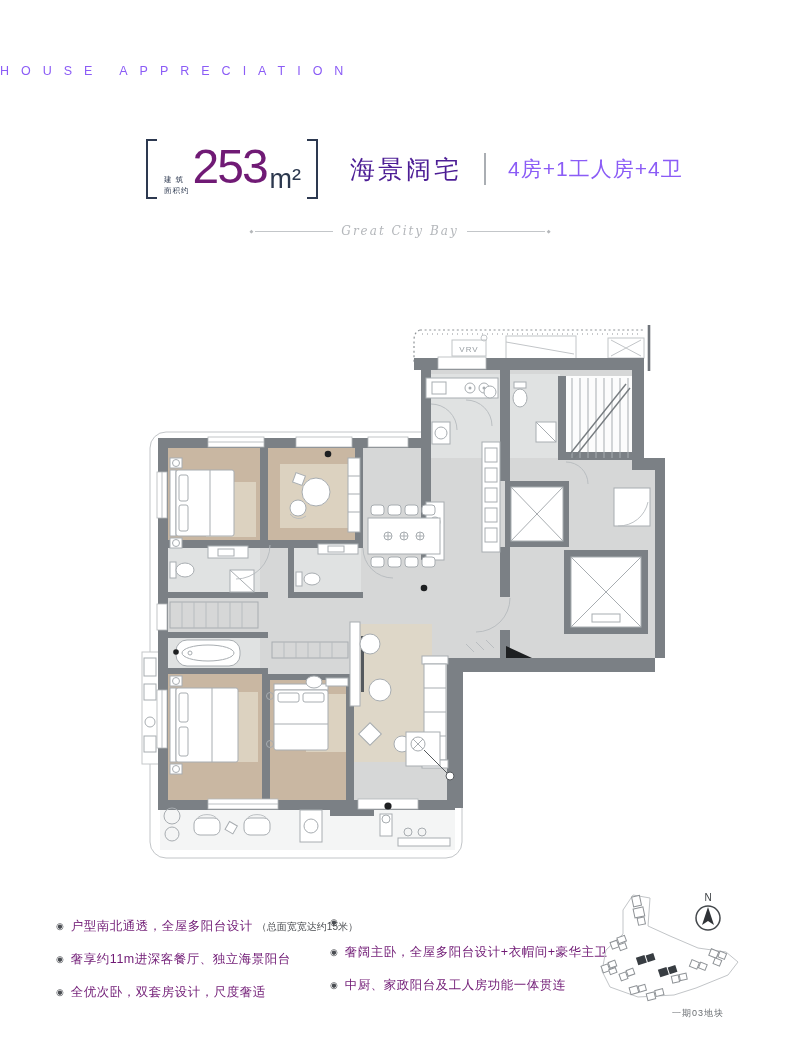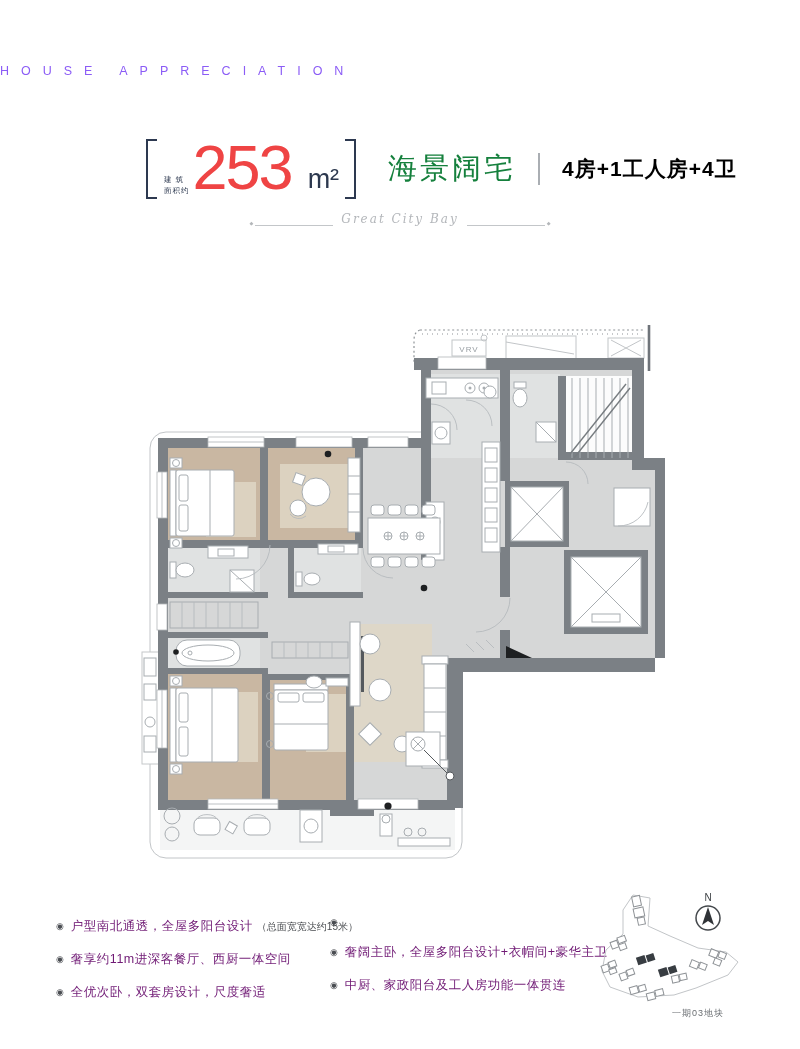--- a/index.html
+++ b/index.html
@@ -8,27 +8,27 @@
   
   .masthead{position:absolute;top:64px;left:0;width:100%;
     font-size:12.5px;letter-spacing:12px;color:#8b5cf6;font-weight:400;}
   
   .hdr{position:absolute;left:146px;top:134px;height:70px;display:flex;align-items:center;}
   .brk{width:9px;height:56px;border:2px solid #2d3950;}
   .brk.l{border-right:none;}
   .brk.r{border-left:none;margin-left:6px;}
   .area-pre{display:flex;flex-direction:column;justify-content:flex-end;height:46px;
     font-size:7.5px;line-height:1.45;color:#2d3950;margin:10px 3px 0 7px;letter-spacing:1px;}
-  .area-val{font-size:63px;line-height:1;color:#ef4444;letter-spacing:-2px;margin-top:-4px;}
-  .area-unit{font-size:27px;color:#2c384e;align-self:flex-end;margin:0 0 9px 16px;}
-  .hdr-title{font-size:29px;color:#15803d;letter-spacing:3px;margin-left:32px;}
+  .area-val{font-size:48px;line-height:1;color:#701a75;letter-spacing:-2px;margin-top:-4px;}
+  .area-unit{font-size:27px;color:#2c384e;align-self:flex-end;margin:0 0 9px 3px;}
+  .hdr-title{font-size:25px;color:#4c1d95;letter-spacing:3px;margin-left:32px;}
   .hdr-div{width:2px;height:32px;background:#aaaeb3;margin:0 22px;}
-  .hdr-sub{font-size:21px;color:#000000;letter-spacing:1px;font-weight:bold;}
+  .hdr-sub{font-size:21px;color:#8b5cf6;letter-spacing:1px;}
   
-  .tagline{position:absolute;top:212px;left:0;width:100%;display:flex;align-items:flex-end;justify-content:center;}
+  .tagline{position:absolute;top:224px;left:0;width:100%;display:flex;align-items:center;justify-content:center;}
   .tagline .rule{width:78px;height:1px;background:#c3c6c9;}
   .tagline .dot{font-size:5px;color:#b4b7ba;margin:0 2px;}
   .tagline .script{font-family:"DejaVu Serif",serif;font-style:italic;font-size:12px;
      color:#b4b7bb;letter-spacing:2px;margin:0 8px;}
   
   .wall{fill:#7b8085;}
   .wfloor{fill:#d6d7d7;}
   .wood{fill:#c9b7a2;}
   .tile{fill:#e0e2e2;}
   .rug{fill:#dcd2c0;}
@@ -377,21 +377,21 @@
   </svg>
 
   <ul class="feat left">
     <li>
       <span class="blt">◉</span>
       <span class="txt">户型南北通透，全屋多阳台设计</span>
       <span class="note">（总面宽宽达约15米）</span>
     </li>
     <li>
       <span class="blt">◉</span>
-      <span class="txt">奢享约11m进深客餐厅、西厨一体空间</span>
+      <span class="txt">奢享约11m进深客餐厅、独立海景阳台</span>
     </li>
     <li>
       <span class="blt">◉</span>
       <span class="txt">全优次卧，双套房设计，尺度奢适</span>
     </li>
   </ul>
   <ul class="feat right">
     <li>
       <span class="blt">◉</span>
     </li>

